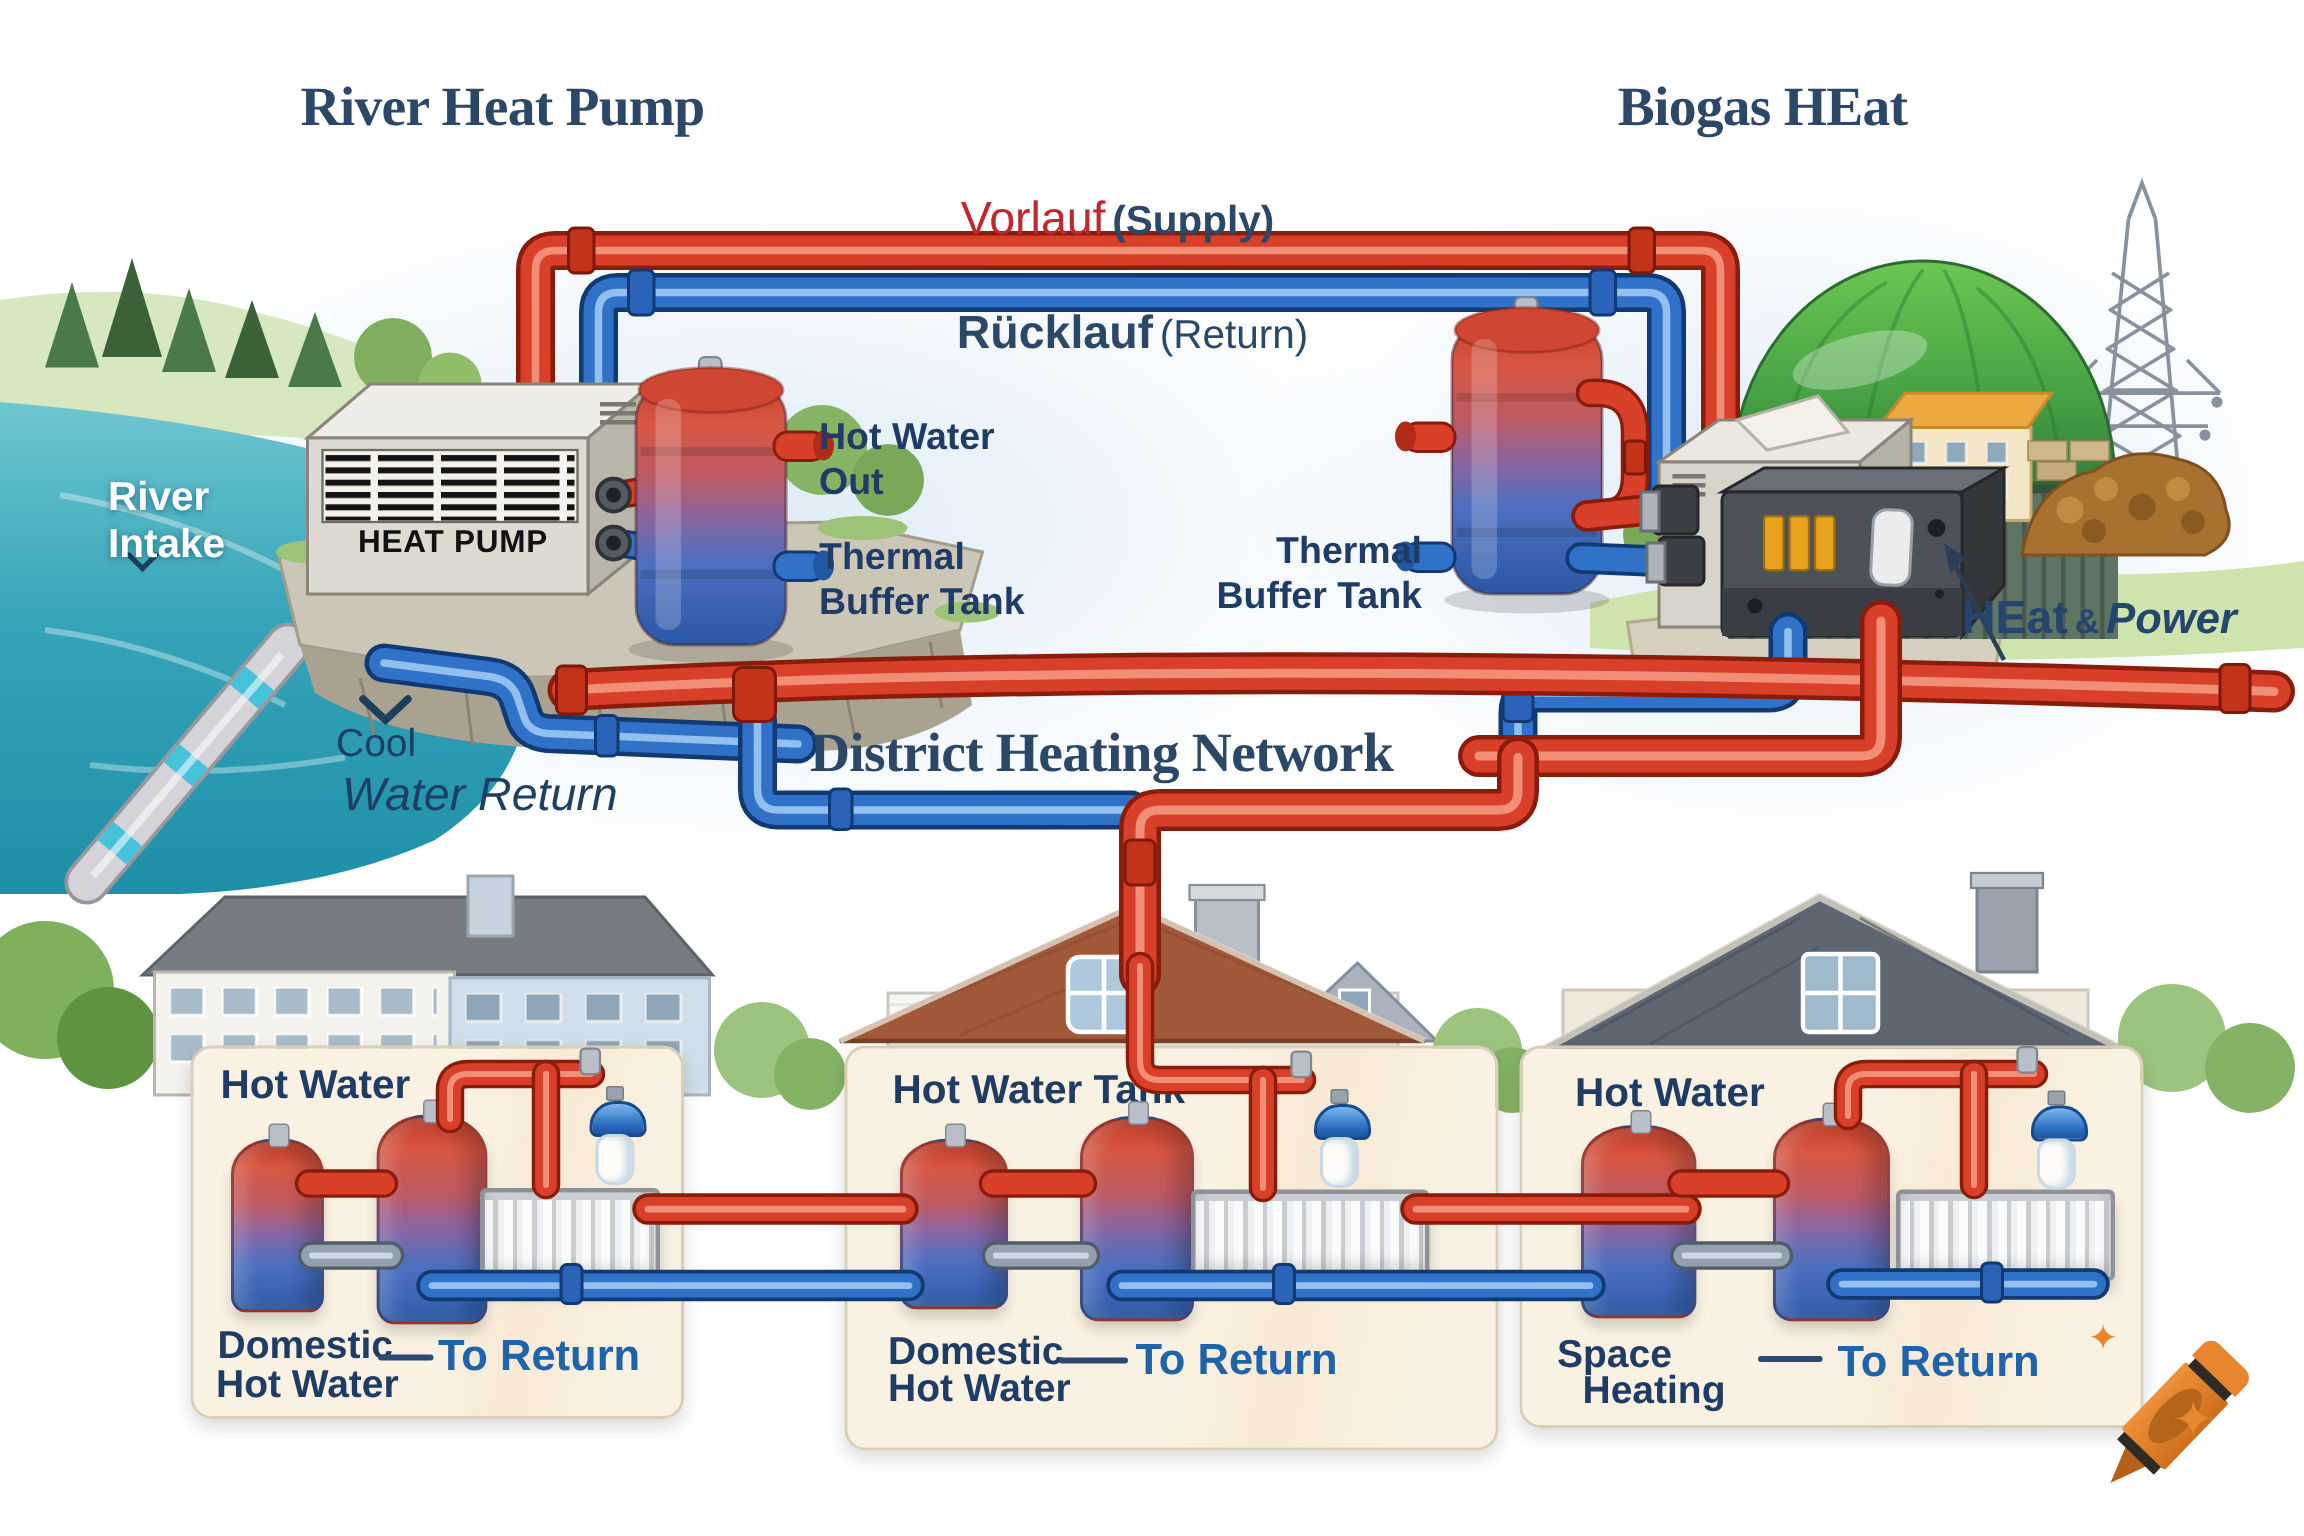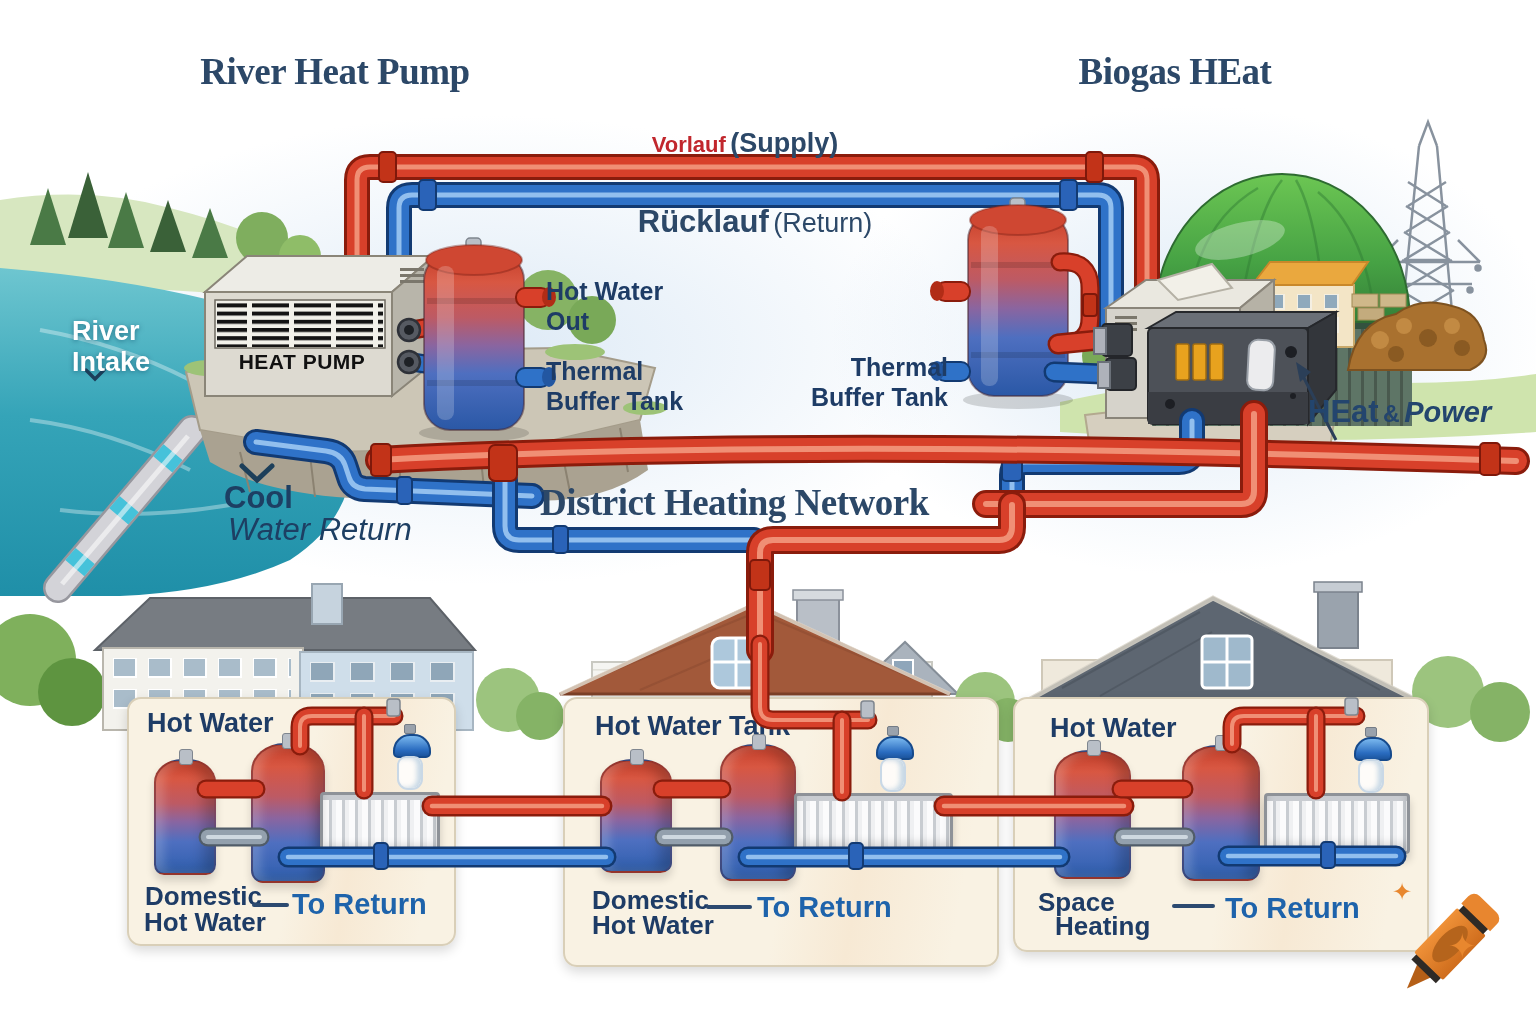--- a/index.html
+++ b/index.html
@@ -515,35 +515,35 @@
     <polyline points="242,466 257,480 272,466" fill="none" stroke="#1d3f5a" stroke-width="5" stroke-linecap="round"></polyline>
     <polyline points="86,370 95,379 104,370" fill="none" stroke="#1d3f5a" stroke-width="3.5" stroke-linecap="round"></polyline>
     <path d="M1336,440 Q1318,406 1303,376" fill="none" stroke="#2b3f58" stroke-width="3"></path>
     <polygon points="1296,362 1311,372 1300,382" fill="#2b3f58"></polygon>
   </svg>
 
   <div class="t-title" style="left:140px;top:50px;width:390px;">River Heat Pump</div>
   <div class="t-title" style="left:1030px;top:50px;width:290px;">Biogas HEat</div>
 
   <div class="lbl" style="left:555px;top:128px;width:380px;text-align:center;white-space:nowrap;">
-    <span style="font-size:22px;font-weight:700;color:#c1272d;">Vorlauf</span>
+    <span style="font-size:31px;font-weight:400;color:#c1272d;">Vorlauf</span>
     <span style="font-size:27px;font-weight:600;color:#2c4868;">(Supply)</span>
   </div>
   <div class="lbl" style="left:545px;top:204px;width:420px;text-align:center;white-space:nowrap;">
     <span style="font-size:31px;font-weight:700;color:#2c4868;">Rücklauf</span>
     <span style="font-size:27px;font-weight:400;color:#2c4868;">(Return)</span>
   </div>
 
   <div class="lbl" style="left:220px;top:350px;width:164px;text-align:center;font-size:21px;font-weight:800;color:#111111;letter-spacing:.5px;">HEAT PUMP</div>
 
   <div class="lbl white-lbl" style="left:72px;top:316px;">
     <div>River</div>
     <div>Intake</div>
   </div>
-  <div class="lbl" style="left:224px;top:480px;font-size:31px;font-weight:700;color:#1d3f63;">Cool</div>
+  <div class="lbl" style="left:224px;top:480px;font-size:26px;font-weight:400;color:#1d3f63;">Cool</div>
   <div class="lbl" style="left:228px;top:512px;font-size:31px;font-weight:500;font-style:italic;color:#1d3f63;white-space:nowrap;">Water Return</div>
 
   <div class="lbl port-lbl" style="left:546px;top:276px;">
     <div>Hot Water</div>
     <div>Out</div>
   </div>
   <div class="lbl port-lbl" style="left:546px;top:356px;">
     <div>Thermal</div>
     <div>Buffer Tank</div>
   </div>

